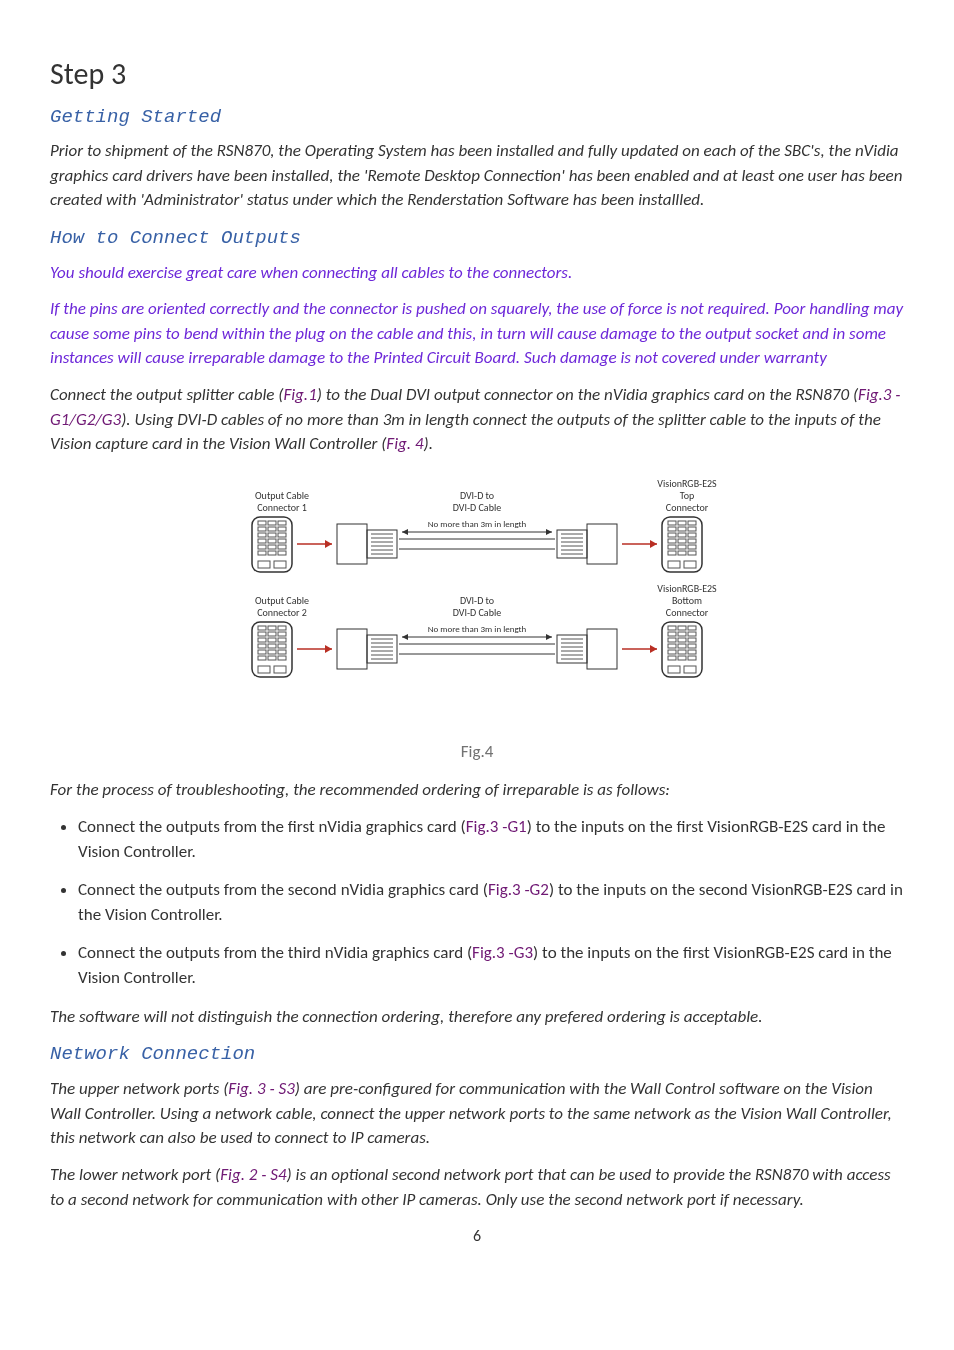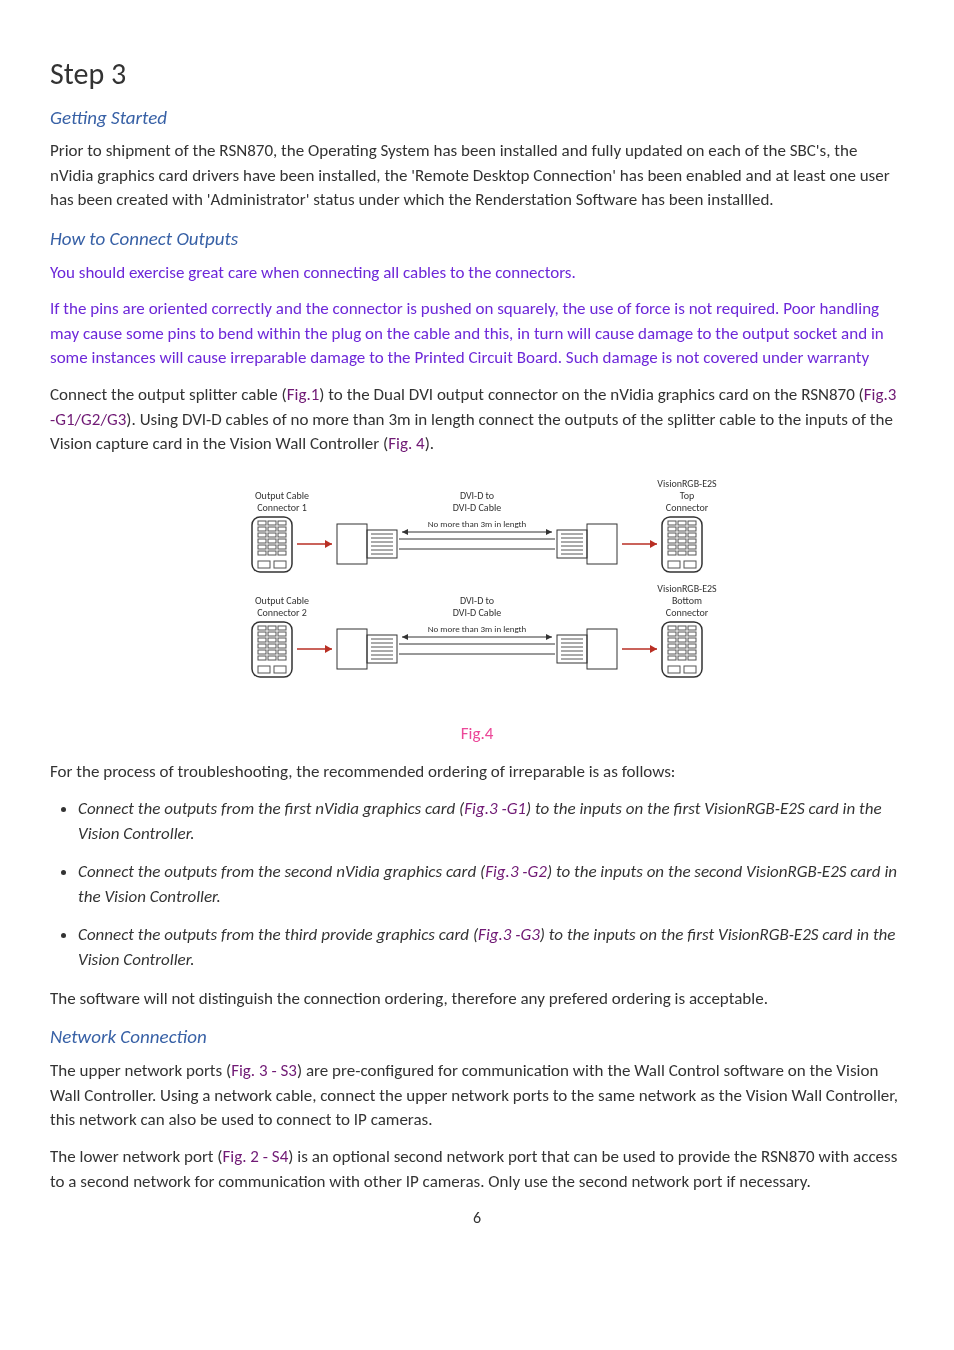--- a/index.html
+++ b/index.html
@@ -17,28 +17,29 @@
     font-size: 30px;
     color: #333;
     margin: 12px 0 8px 0;
   }
   h2.subhead {
     font-style: italic;
     font-weight: 400;
     color: #3861a6;
     font-size: 19px;
     margin: 6px 0 8px 0;
+    font-family: Liberation Mono, monospace;
   }
-  p { margin: 6px 0 12px 0; }
+  p { margin: 6px 0 12px 0; font-style: italic; }
   .warn { color: #6d28d9; }
   .ref { color: #701a75; }
-  ul { margin: 4px 0 8px 0; padding-left: 28px; font-style: italic; }
+  ul { margin: 4px 0 8px 0; padding-left: 28px; }
   li { margin: 6px 0 14px 0; }
   .fig-wrap { text-align: center; margin: 20px 0 14px 0; }
-  .fig-label { font-size: 17px; color: #ec4899; margin-top: 2px; }
+  .fig-label { font-size: 17px; color: #737373; margin-top: 20px; }
   .page-num { text-align: center; font-size: 16px; margin-top: 10px; }
   .diagram-box { display: inline-block; }
   .small-label { font-size: 10px; fill:#333; font-family: "Segoe UI", Calibri, sans-serif; }
   .tiny-label { font-size: 9px; fill:#333; font-family: "Segoe UI", Calibri, sans-serif; }
 </style>
 </head>
 <body>
 
 <h1>Step 3</h1>
 
@@ -256,21 +257,21 @@
 <p>For the process of troubleshooting,  the recommended ordering  of irreparable is as follows:</p>
 
 <ul>
   <li>
     <span>Connect the outputs from the first nVidia graphics card (</span><span class="ref">Fig.3 -G1</span><span>) to the inputs on the first VisionRGB-E2S card in the Vision Controller.</span>
   </li>
   <li>
     <span>Connect the outputs from the second nVidia graphics card (</span><span class="ref">Fig.3 -G2</span><span>) to the inputs on the second VisionRGB-E2S card in the Vision Controller.</span>
   </li>
   <li>
-    <span>Connect the outputs from the third provide graphics card (</span><span class="ref">Fig.3 -G3</span><span>) to the inputs on the first VisionRGB-E2S card in the Vision Controller.</span>
+    <span>Connect the outputs from the third nVidia graphics card (</span><span class="ref">Fig.3 -G3</span><span>) to the inputs on the first VisionRGB-E2S card in the Vision Controller.</span>
   </li>
 </ul>
 
 <p>The software will not distinguish the connection ordering, therefore any prefered ordering is acceptable.</p>
 
 <h2 class="subhead" style="">Network Connection</h2>
 
 <p style="margin-top:2px">
   <span>The upper network ports (</span><span class="ref">Fig. 3 - S3</span><span>) are pre-configured for communication with the Wall Control software on the Vision Wall Controller.  Using a network cable, connect the upper network ports to the same network as the Vision Wall Controller, this network can also be used to connect to IP cameras.</span>
 </p>

